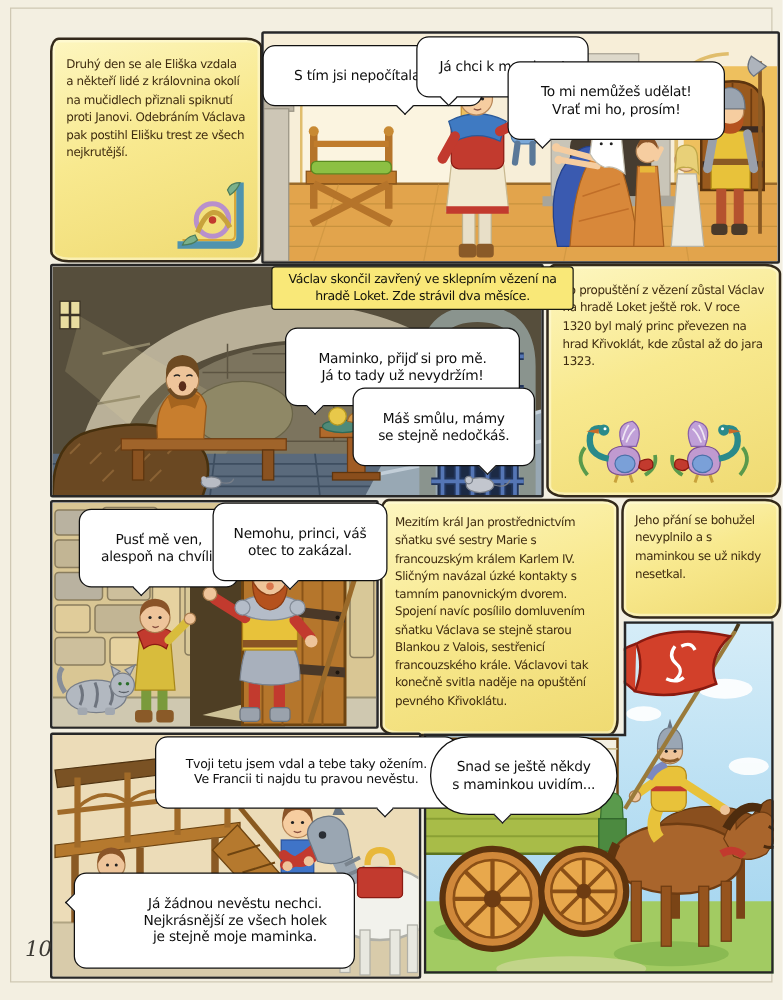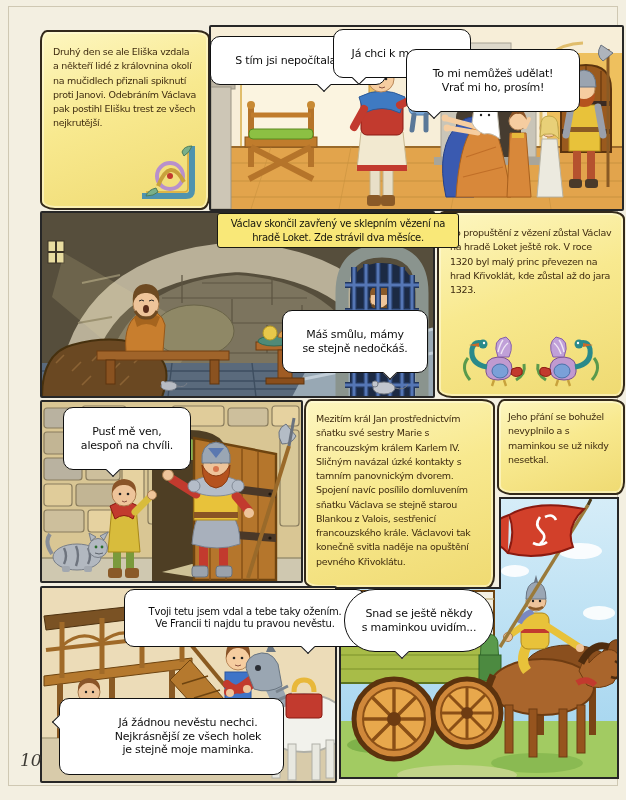--- a/index.html
+++ b/index.html
@@ -542,29 +542,39 @@
   </div>
   <div class="bubble" style="left:333px;top:29px;width:122px;">
     <span>Já chci k mamince!</span>
     <i class="tail" style="left:20px;"></i>
   </div>
   <div class="bubble" style="left:406px;top:49px;width:158px;">
     <span>To mi nemůžeš udělat!
 Vrať mi ho, prosím!</span>
     <i class="tail" style="left:22px;"></i>
   </div>
+  <div class="bubble" style="left:228px;top:262px;width:172px;">
+    <span>Maminko, přijď si pro mě.
+Já to tady už nevydržím!</span>
+    <i class="tail" style="left:18px;"></i>
+  </div>
   <div class="bubble" style="left:282px;top:310px;width:130px;">
     <span>Máš smůlu, mámy
 se stejně nedočkáš.</span>
     <i class="tail" style="left:102px;"></i>
   </div>
   <div class="bubble" style="left:63px;top:407px;width:112px;">
     <span>Pusť mě ven,
 alespoň na chvíli.</span>
     <i class="tail" style="left:44px;"></i>
+  </div>
+  <div class="bubble" style="left:170px;top:402px;width:124px;">
+    <span>Nemohu, princi, váš
+otec to zakázal.</span>
+    <i class="tail" style="left:56px;"></i>
   </div>
   <div class="bubble small" style="left:124px;top:589px;width:226px;">
     <span>Tvoji tetu jsem vdal a tebe taky ožením.
 Ve Francii ti najdu tu pravou nevěstu.</span>
     <i class="tail" style="left:178px;"></i>
   </div>
   <div class="bubble" style="left:59px;top:698px;width:176px;padding-left:40px;">
     <span>Já žádnou nevěstu nechci.
 Nejkrásnější ze všech holek
 je stejně moje maminka.</span>

